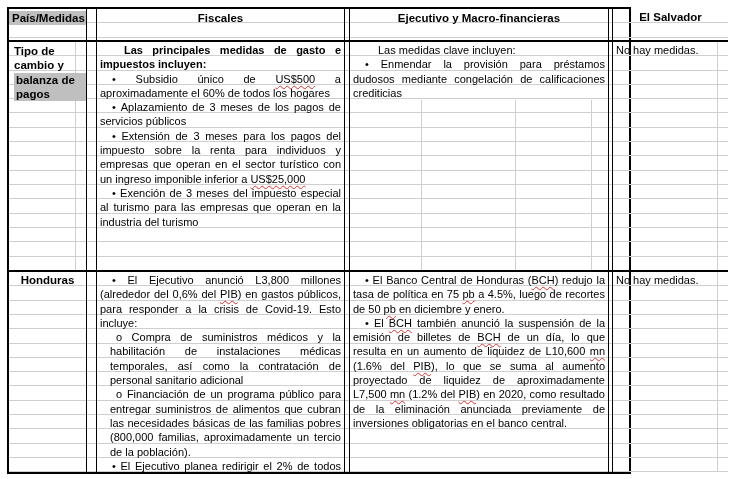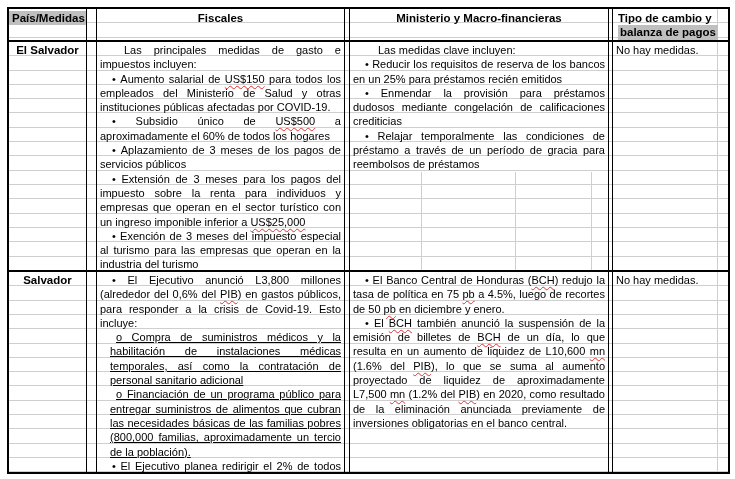--- a/index.html
+++ b/index.html
@@ -8,21 +8,21 @@
     width: 735px; height: 479px;
     background: #ffffff;
     font-family: "Liberation Sans", sans-serif;
     color: #000;
     position: relative;
     overflow: hidden;
   }
   .table {
     --grid: #cfcfcf;
     position: absolute; left: 7px; top: 7px;
-    width: 723px; height: 467px;
+    width: 624px; height: 467px;
     border: 2px solid #000;
     background: #fff;
     display: grid;
     grid-template-columns: 77px 11px 247px 6px 258px 5px 115px;
     grid-template-rows: 33px 230px 200px;
   }
   .cell {
     position: relative;
     overflow: hidden;
     background-image: repeating-linear-gradient(to bottom,
@@ -54,23 +54,23 @@
   }
   .txt {
     font-size: 11px; line-height: 14.3px;
     padding: 1px 3px 0 3px;
     text-align: justify;
     display: flex; flex-direction: column;
   }
   .list { flex: 0 0 auto; }
   .para { margin: 0; }
   .p0    { text-indent: 0; padding-left: 25px; }
-  .p-ind { text-indent: 24px; }
+  .p-ind { text-indent: 24px; font-weight: bold; }
   .b1    { text-indent: 12px; }
-  .b2    { padding-left: 10px; text-indent: 6px; text-decoration: underline; }
+  .b2    { padding-left: 10px; text-indent: 6px; }
   .fx-note { margin: 0; text-align: left; }
   .sq {
     text-decoration-line: underline;
     text-decoration-style: wavy;
     text-decoration-color: #e03030;
     text-decoration-thickness: 1px;
     text-underline-offset: 2px;
   }
   .vfill {
     flex: 1 1 auto;
@@ -87,59 +87,56 @@
 
   <div class="cell hdr bb">
     <span class="hl">País/Medidas</span>
   </div>
   <div class="cell sep bb"></div>
   <div class="cell hdr bb">
     <span>Fiscales</span>
   </div>
   <div class="cell sep bb"></div>
   <div class="cell hdr bb">
-    <span>Ministerio y Macro-financieras</span>
+    <span>Ejecutivo y Macro-financieras</span>
   </div>
   <div class="cell sep bb"></div>
+  <div class="cell country bb">
+    <span>El Salvador</span>
+  </div>
+
   <div class="cell hdr fxh bb vr">
     <div>Tipo de cambio y</div>
     <div><span class="hl">balanza de pagos</span></div>
-  </div>
-
-  <div class="cell country bb">
-    <span>El Salvador</span>
   </div>
   <div class="cell sep bb"></div>
   <div class="cell txt bb">
     <div class="list">
         <p class="para p-ind">Las principales medidas de gasto e impuestos incluyen:</p>
-        <p class="para b1">•&nbsp;Aumento salarial de <span class="sq">US$150</span> para todos los empleados del Ministerio de Salud y otras instituciones públicas afectadas por COVID-19.</p>
         <p class="para b1">•&nbsp;Subsidio único de <span class="sq">US$500</span> a aproximadamente el 60% de todos los hogares</p>
         <p class="para b1">•&nbsp;Aplazamiento de 3 meses de los pagos de servicios públicos</p>
         <p class="para b1">•&nbsp;Extensión de 3 meses para los pagos del impuesto sobre la renta para individuos y empresas que operan en el sector turístico con un ingreso imponible inferior a <span class="sq">US$25,000</span></p>
         <p class="para b1">•&nbsp;Exención de 3 meses del impuesto especial al turismo para las empresas que operan en la industria del turismo</p>
       </div>
   </div>
   <div class="cell sep bb"></div>
   <div class="cell txt bb">
     <div class="list">
         <p class="para p0">Las medidas clave incluyen:</p>
-        <p class="para b1">•&nbsp;Reducir los requisitos de reserva de los bancos en un 25% para préstamos recién emitidos</p>
         <p class="para b1">•&nbsp;Enmendar la provisión para préstamos dudosos mediante congelación de calificaciones crediticias</p>
-        <p class="para b1">•&nbsp;Relajar temporalmente las condiciones de préstamo a través de un período de gracia para reembolsos de préstamos</p>
       </div>
     <div class="vfill"></div>
   </div>
   <div class="cell sep bb"></div>
   <div class="cell txt bb vr">
     <p class="para fx-note">No hay medidas.</p>
   </div>
 
   <div class="cell country">
-    <span>Salvador</span>
+    <span>Honduras</span>
   </div>
   <div class="cell sep"></div>
   <div class="cell txt">
     <div class="list">
         <p class="para b1">•&nbsp;El Ejecutivo anunció L3,800 millones (alrededor del 0,6% del <span class="sq">PIB</span>) en gastos públicos, para responder a la crisis de Covid-19. Esto incluye:</p>
         <p class="para b2">o&nbsp;Compra de suministros médicos y la habilitación de instalaciones médicas temporales, así como la contratación de personal sanitario adicional</p>
         <p class="para b2">o&nbsp;Financiación de un programa público para entregar suministros de alimentos que cubran las necesidades básicas de las familias pobres (800,000 familias, aproximadamente un tercio de la población).</p>
         <p class="para b1">•&nbsp;El Ejecutivo planea redirigir el 2% de todos los gastos públicos no esenciales en el presupuesto 2020 para acomodar estos gastos.</p>
       </div>
   </div>

